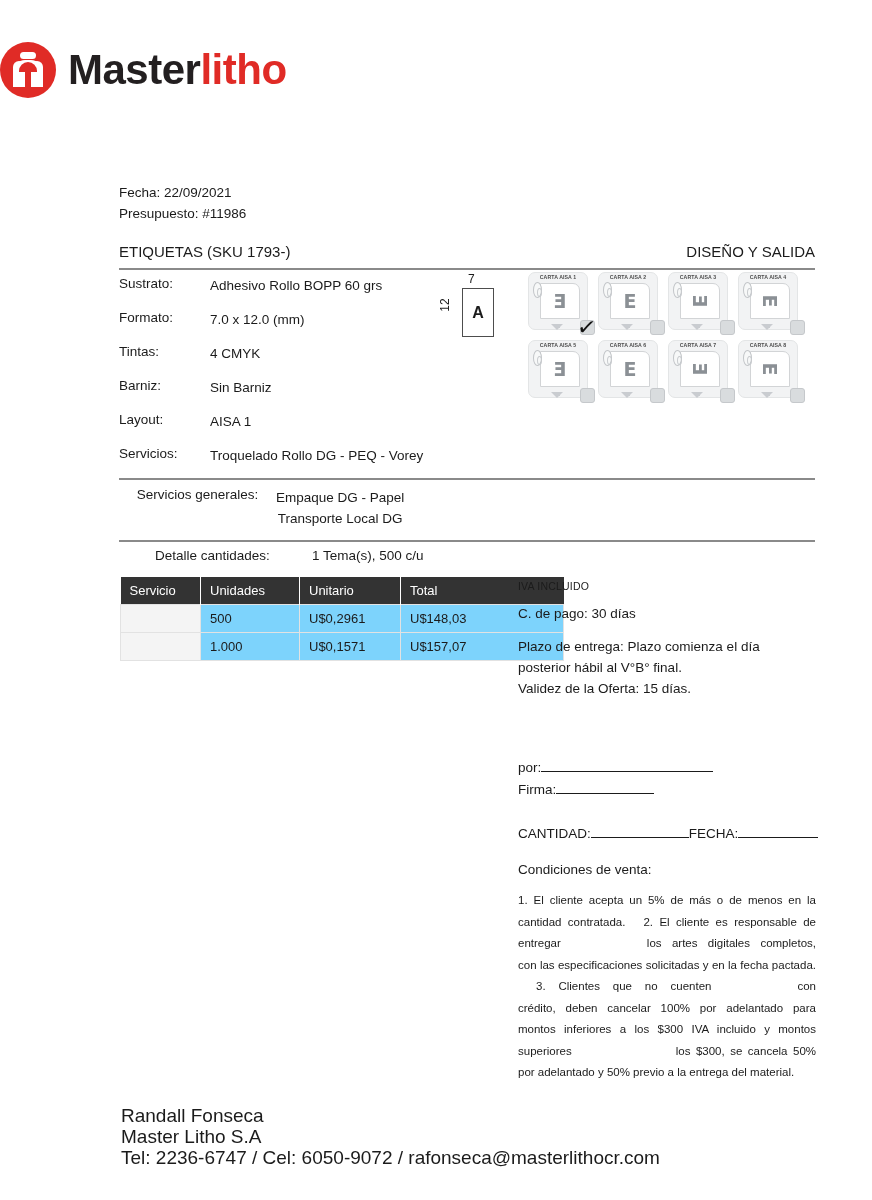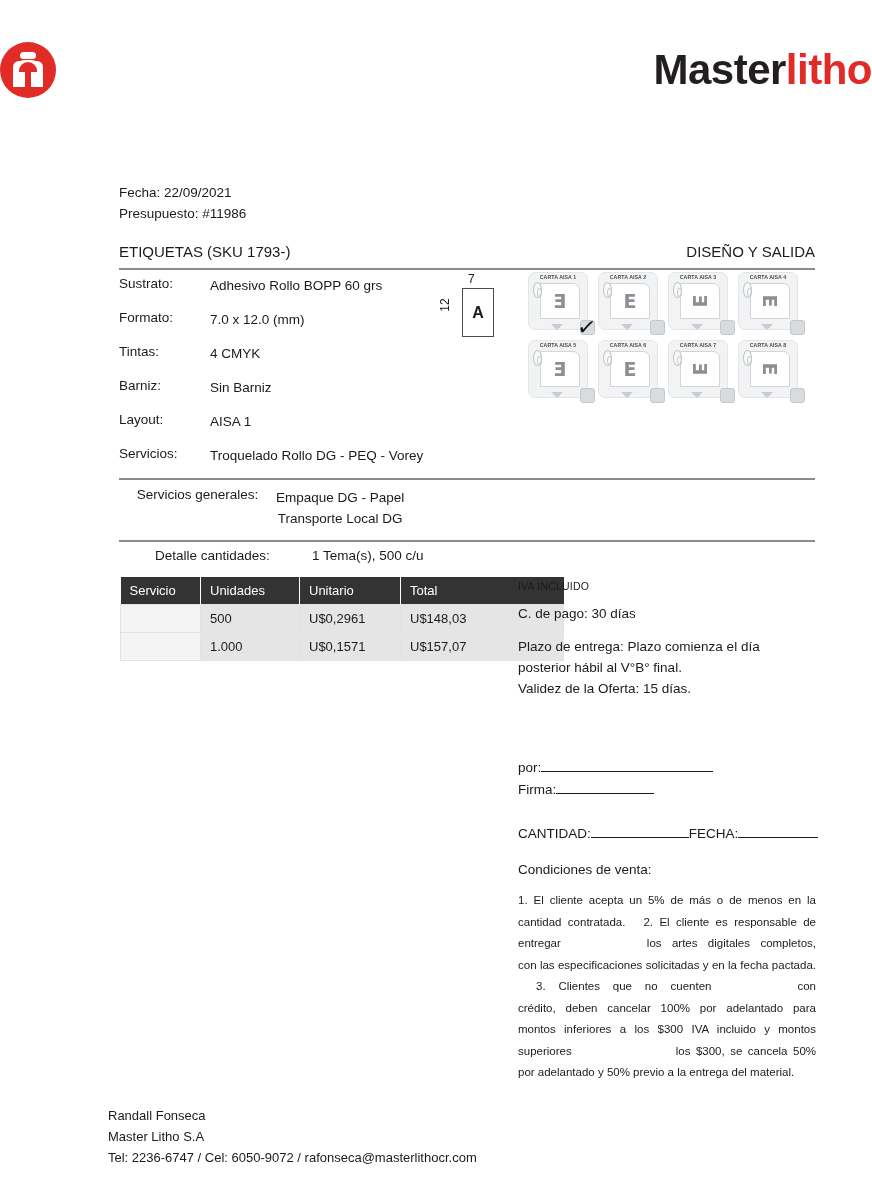--- a/index.html
+++ b/index.html
@@ -9,21 +9,21 @@
     background: #ffffff;
     font-family: "Liberation Sans", sans-serif;
     color: #1b1b1b;
     position: relative;
     overflow: hidden;
   }
 
   
   .logo-wrap {
     position:absolute; left:0; top:42px; width:872px;
-    display:flex; justify-content:space-between; align-items:center; gap:12px;
+    display:flex; justify-content:flex-start; align-items:center; gap:12px;
   }
   .logo-mark {
     width:56px; height:56px; border-radius:50%;
     background:#e02b26; position:relative; flex:0 0 auto;
   }
   .logo-mark .m-left, .logo-mark .m-right {
     position:absolute; bottom:11px; width:12px; height:26px;
     background:#ffffff;
   }
   .logo-mark .m-left { left:13px; border-radius:6px 6px 0 0; }
@@ -150,21 +150,21 @@
     position:absolute; left:120px; top:577px;
     border-collapse:collapse; width:444px; font-size:13px;
   }
   table.price th {
     background:#333333; color:#ffffff; font-weight:normal;
     text-align:left; padding:6px 9px; height:27px;
     border-right:1.5px solid #ffffff;
   }
   table.price th:last-child { border-right:none; }
   table.price td {
-    padding:6px 9px; height:28px; background:#e5e5e5;
+    padding:6px 9px; height:28px; background:#7dd3fc;
     border:1px solid #e2e2e2; color:#1b1b1b;
   }
   table.price td.svc { background:#f4f4f4; border-left:1px solid #e2e2e2; width:80px; }
   .th-servicio { width:80px; }
   .th-unidades { width:99px; }
   .th-unitario { width:101px; }
 
   
   .iva { position:absolute; left:518px; top:580px; font-size:10.5px; letter-spacing:0.2px; }
   .pago { position:absolute; left:518px; top:606px; font-size:13.5px; }
@@ -180,21 +180,21 @@
   .cond-title { position:absolute; left:518px; top:862px; font-size:13.5px; }
   .cond-body {
     position:absolute; left:518px; top:890px; width:298px;
     font-size:11.5px; line-height:21.5px; text-align:justify;
   }
   .gap-s { display:inline-block; width:18px; }
   .gap-m { display:inline-block; width:86px; }
   .gap-l { display:inline-block; width:104px; }
 
   
-  .footer { position:absolute; left:108px; top:1105px; font-size:13px; line-height:21px; }
+  .footer { position:absolute; left:121px; top:1105px; font-size:19px; line-height:21px; }
 </style>
 </head>
 <body>
 
 <div class="logo-wrap">
   <div class="logo-mark">
     <div class="m-dot"></div>
     <div class="m-left"></div>
     <div class="m-right"></div>
     <div class="m-bridge"></div>

